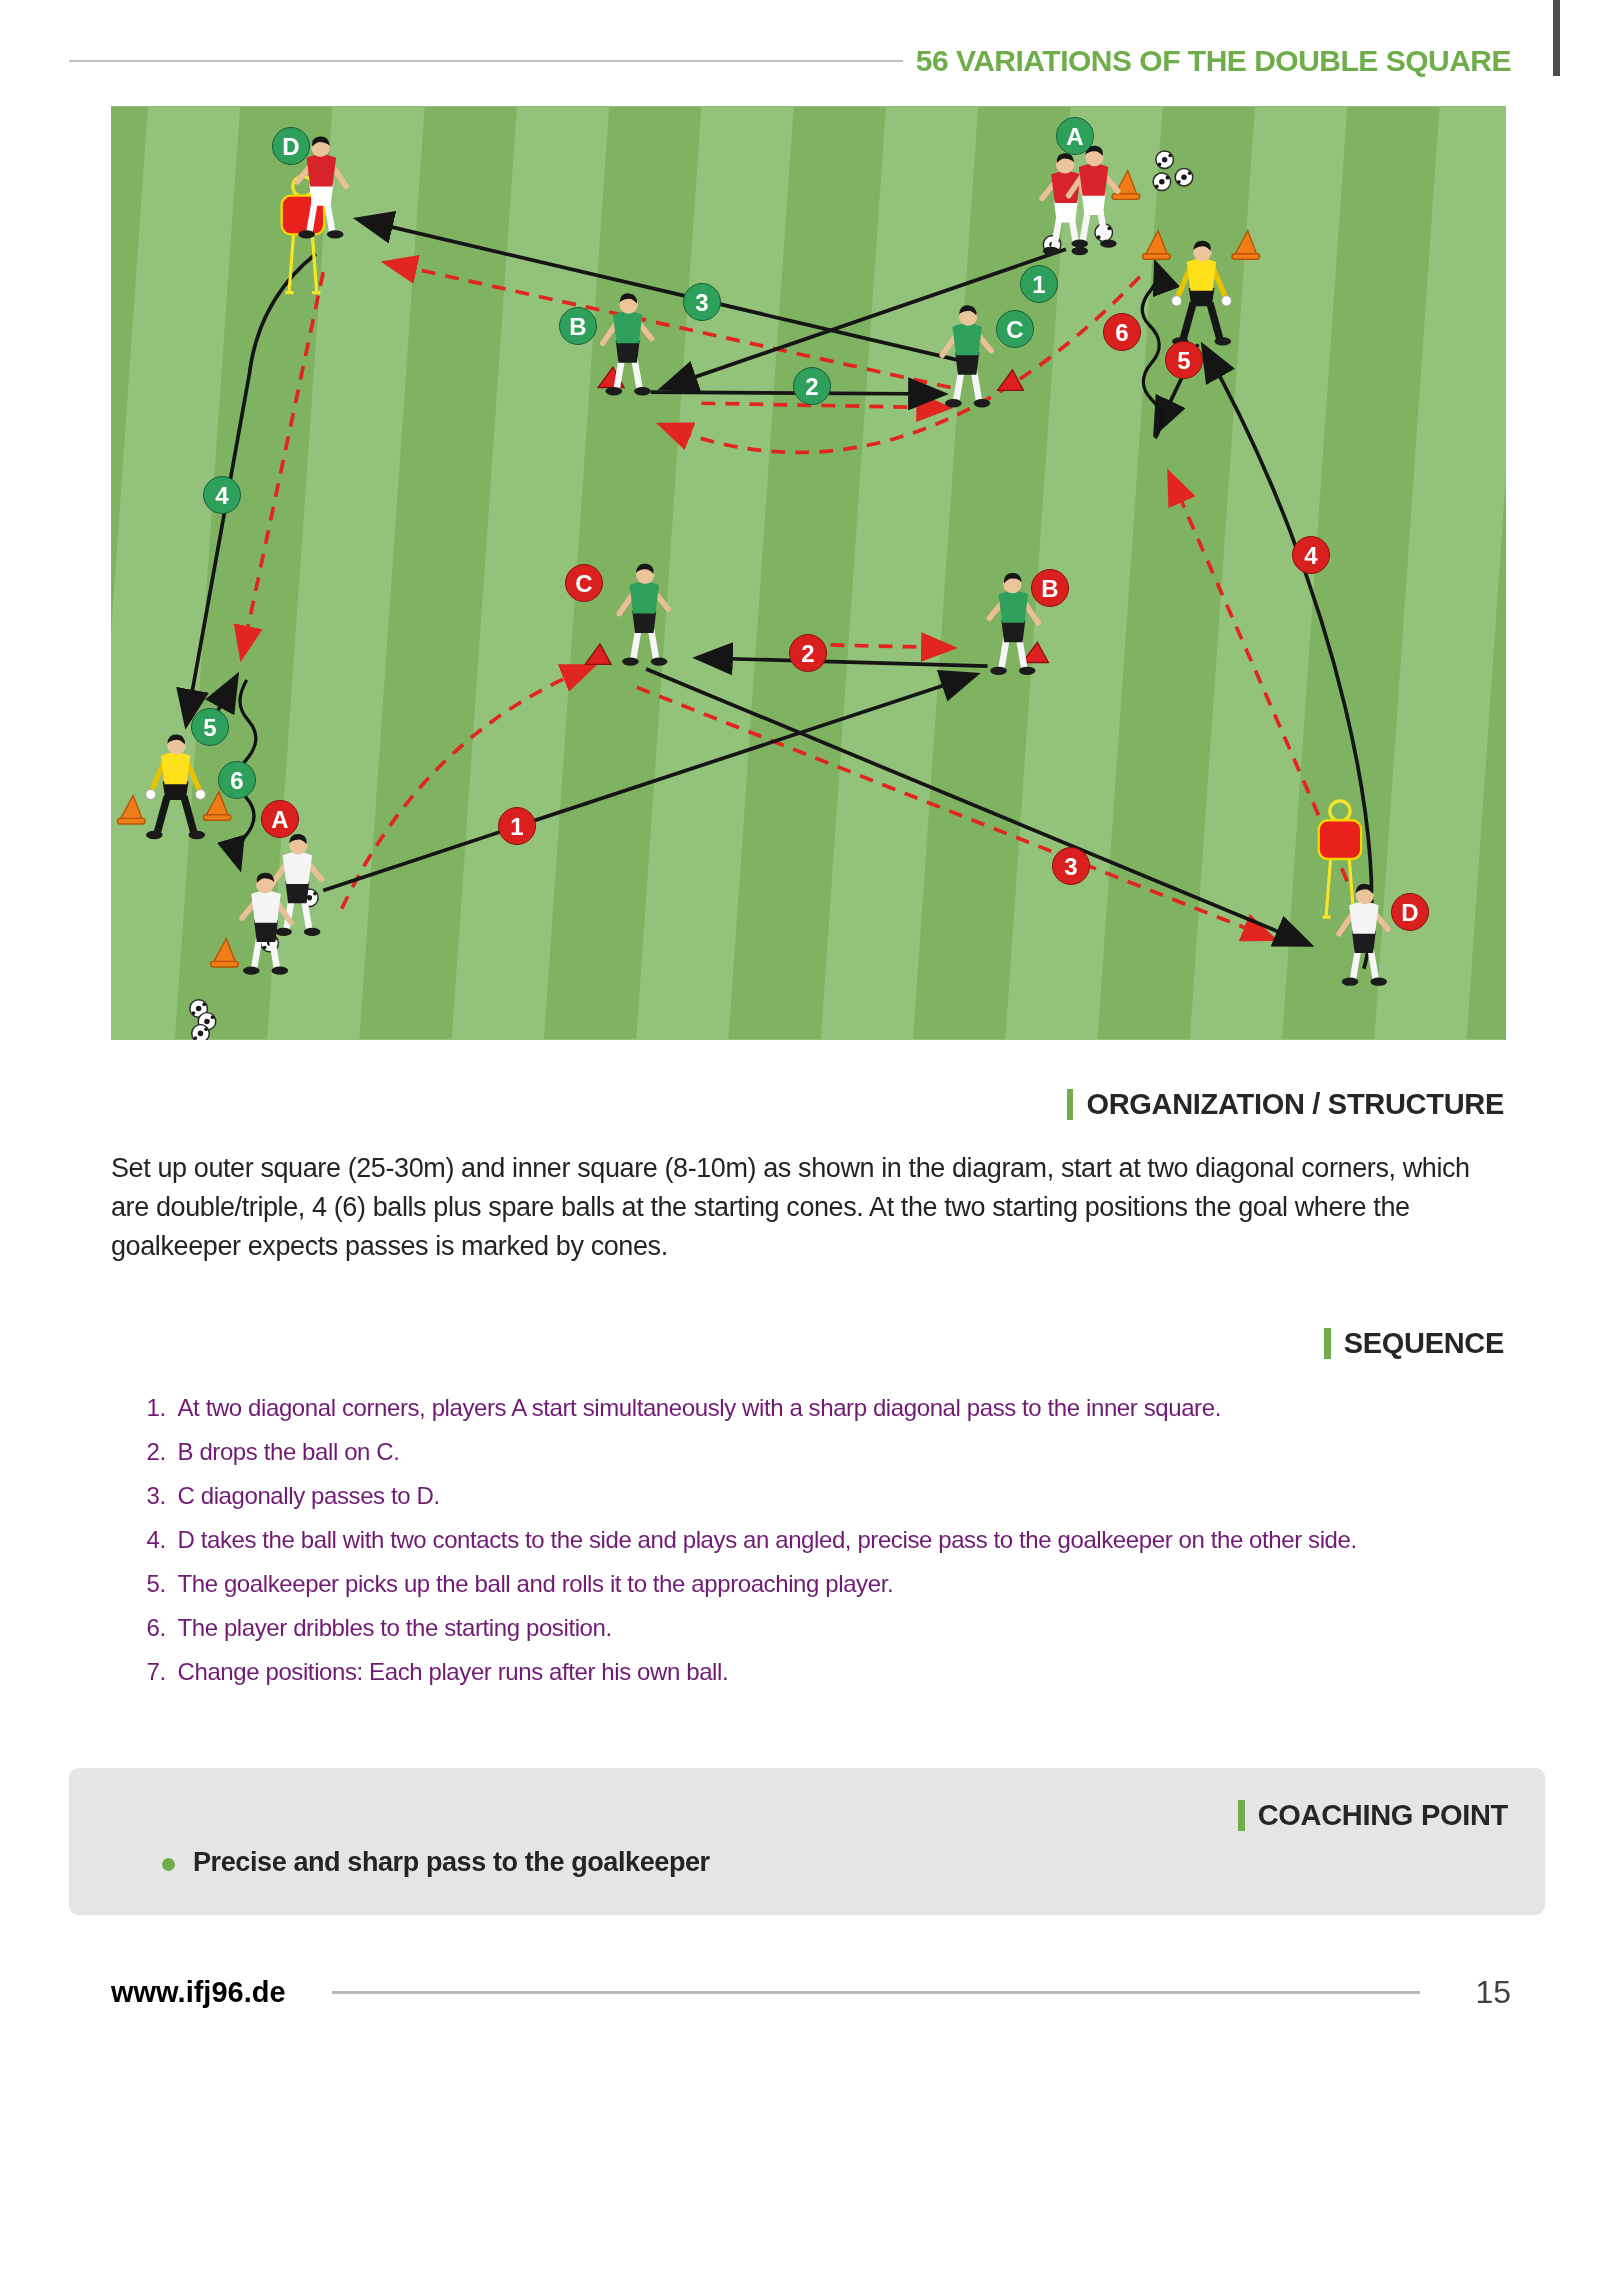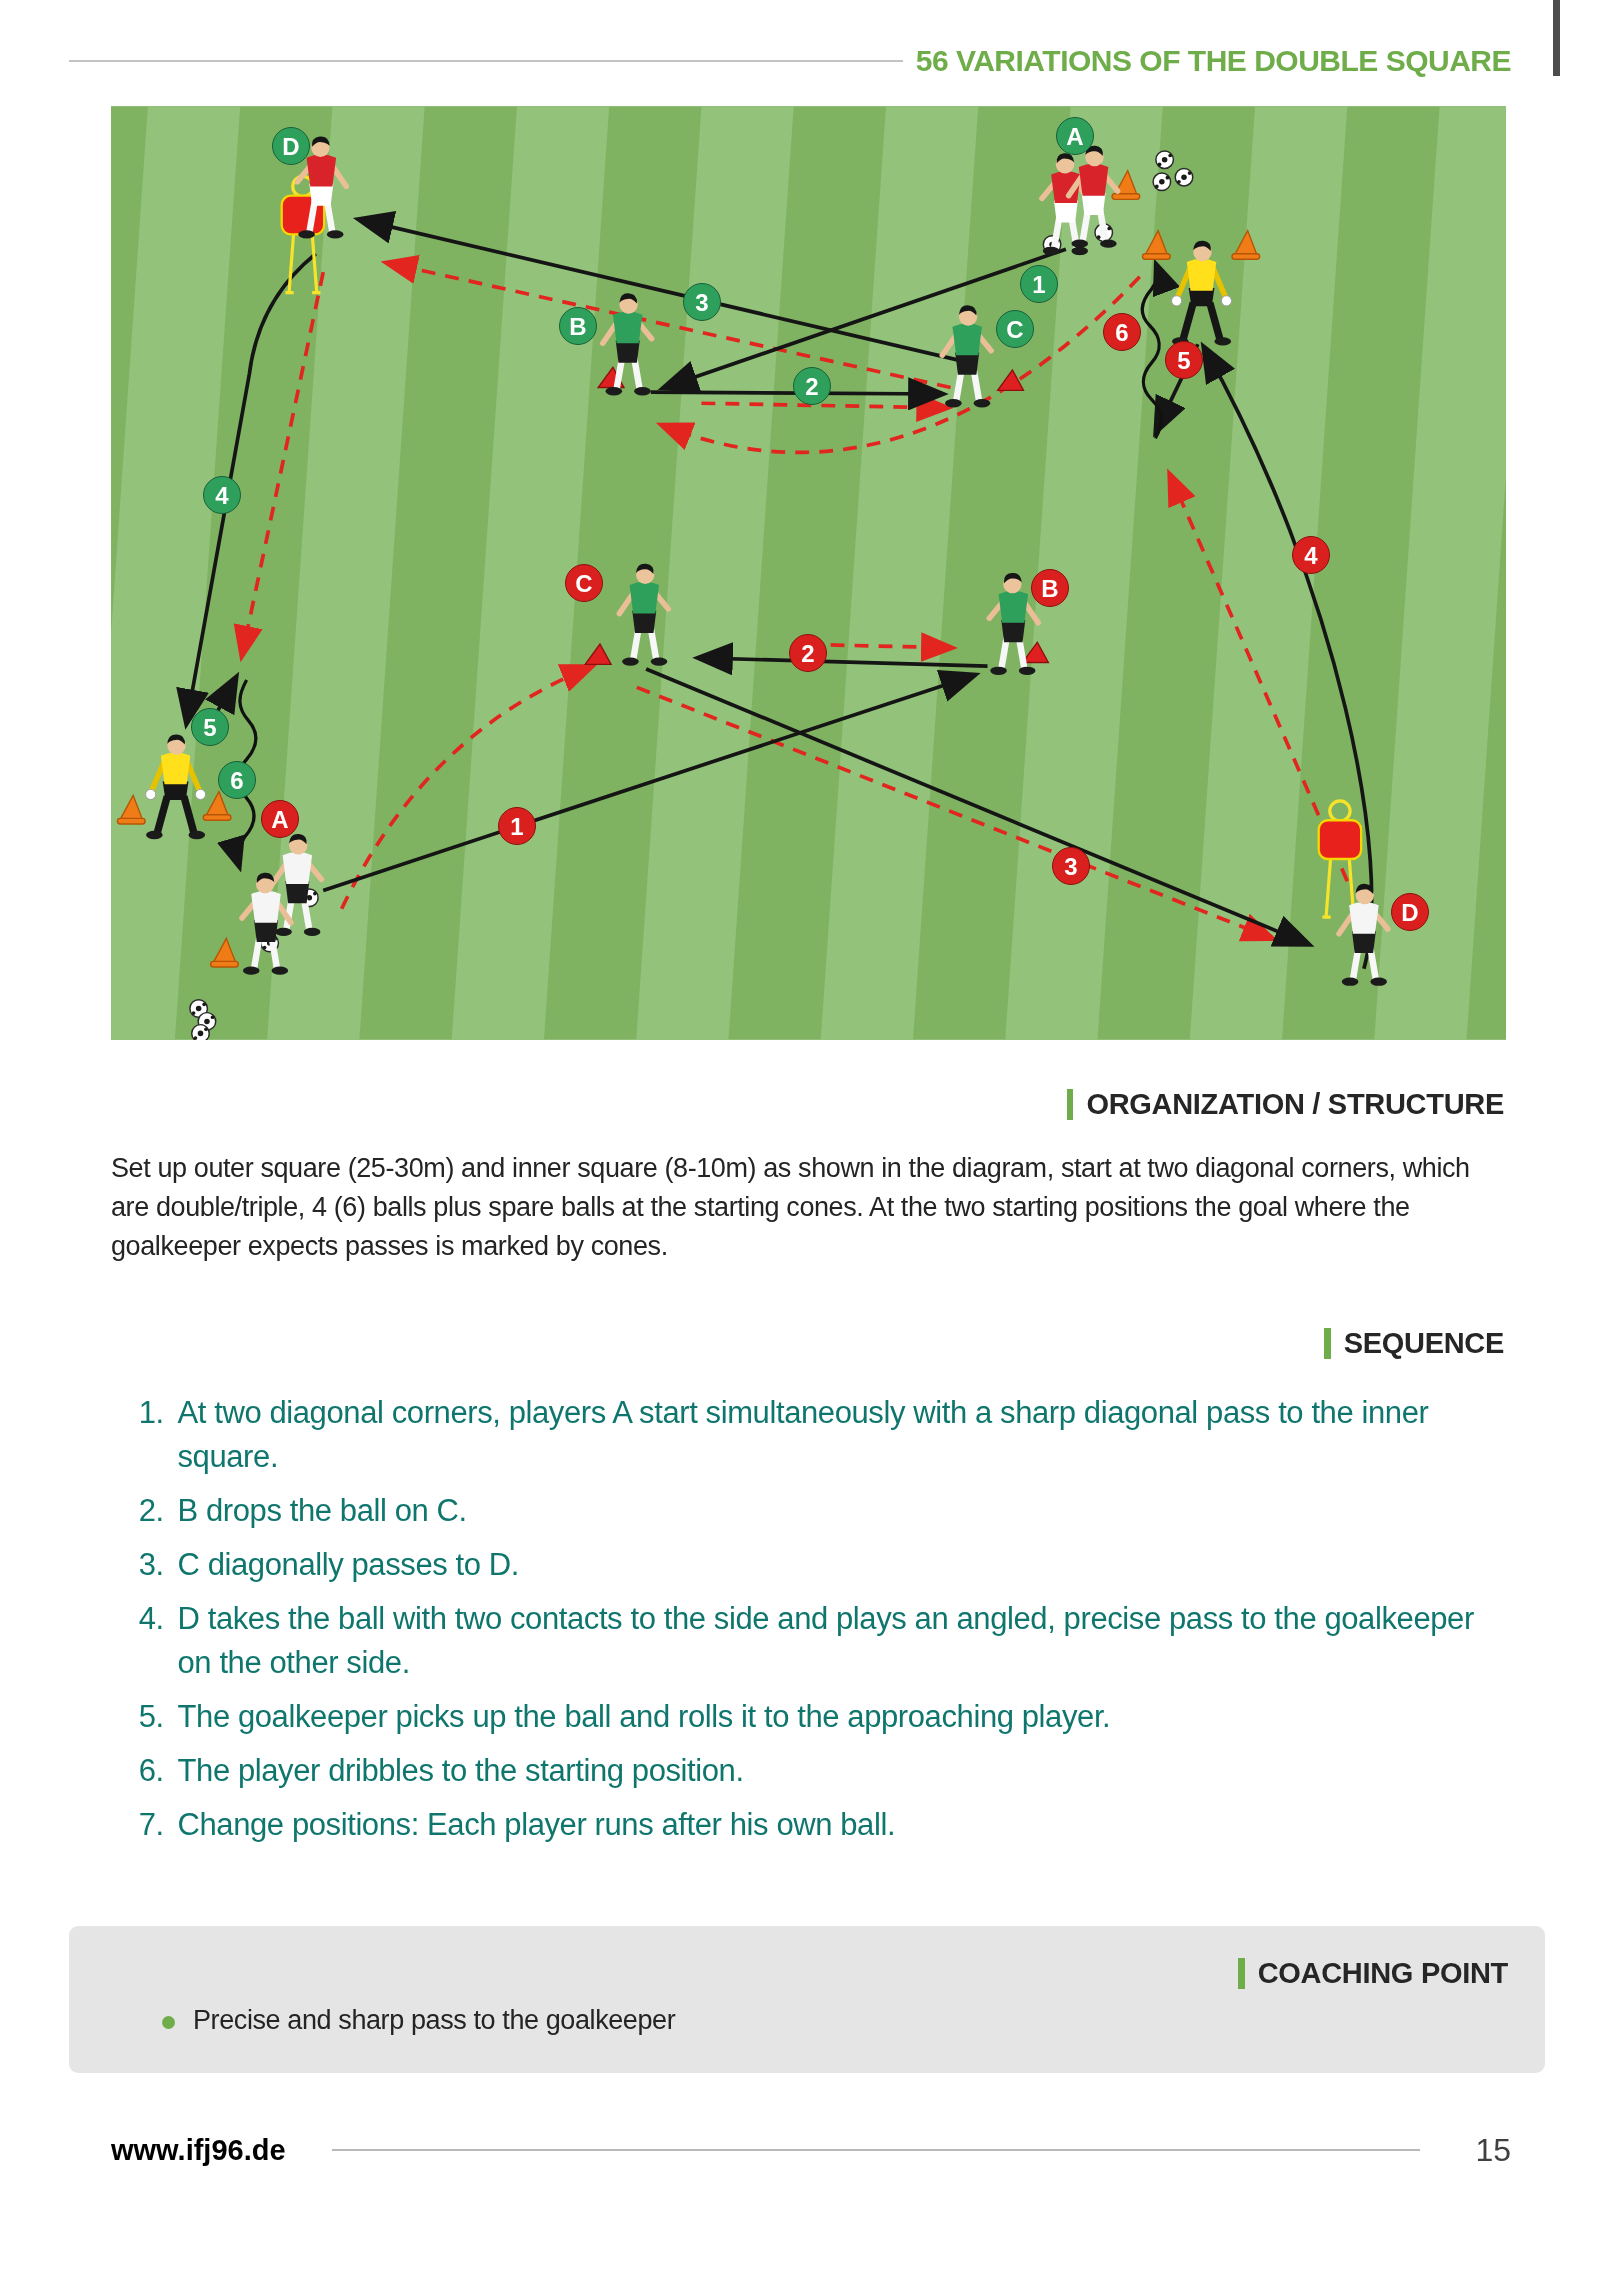--- a/index.html
+++ b/index.html
@@ -58,31 +58,31 @@
     width:6.5px; height:31px; background:#6fad4b; margin-right:13px; flex:none;
   }
   .org-section{margin-top:48px;}
   .seq-section{margin-top:61px;}
   .body-text{
     margin:28px 0 0 0;
     font-size:27px; line-height:1.44; letter-spacing:-0.4px; color:#242424;
   }
   ol.steps{
     margin:31px 0 0 0; padding:0 0 0 61px;
-    font-size:31px; line-height:1.42; letter-spacing:-0.4px; color:#0f766e;
+    font-size:24px; line-height:1.42; letter-spacing:-0.4px; color:#701a75;
   }
   ol.steps li{margin-bottom:10px; padding-left:5.5px;}
   
   .coach-box{
     margin:79px 69px 0 69px;
     background:#e5e5e5; border-radius:9.2px;
     padding:31px 37px 37px 65px;
   }
   .coach-box ul{
-    margin:14.8px 0 0 0; padding:0 0 0 28px; list-style:none;
+    margin:14.8px 0 0 0; padding:0 0 0 28px; list-style:none;font-weight:bold;
   }
   .coach-box li{
     position:relative; font-size:27px; letter-spacing:-0.4px; color:#242424;
     padding-left:31px;
   }
   .coach-box li .bullet-dot{
     position:absolute; left:0; top:11px; width:13px; height:13px;
     border-radius:50%; background:#6fad4b;
   }
   

